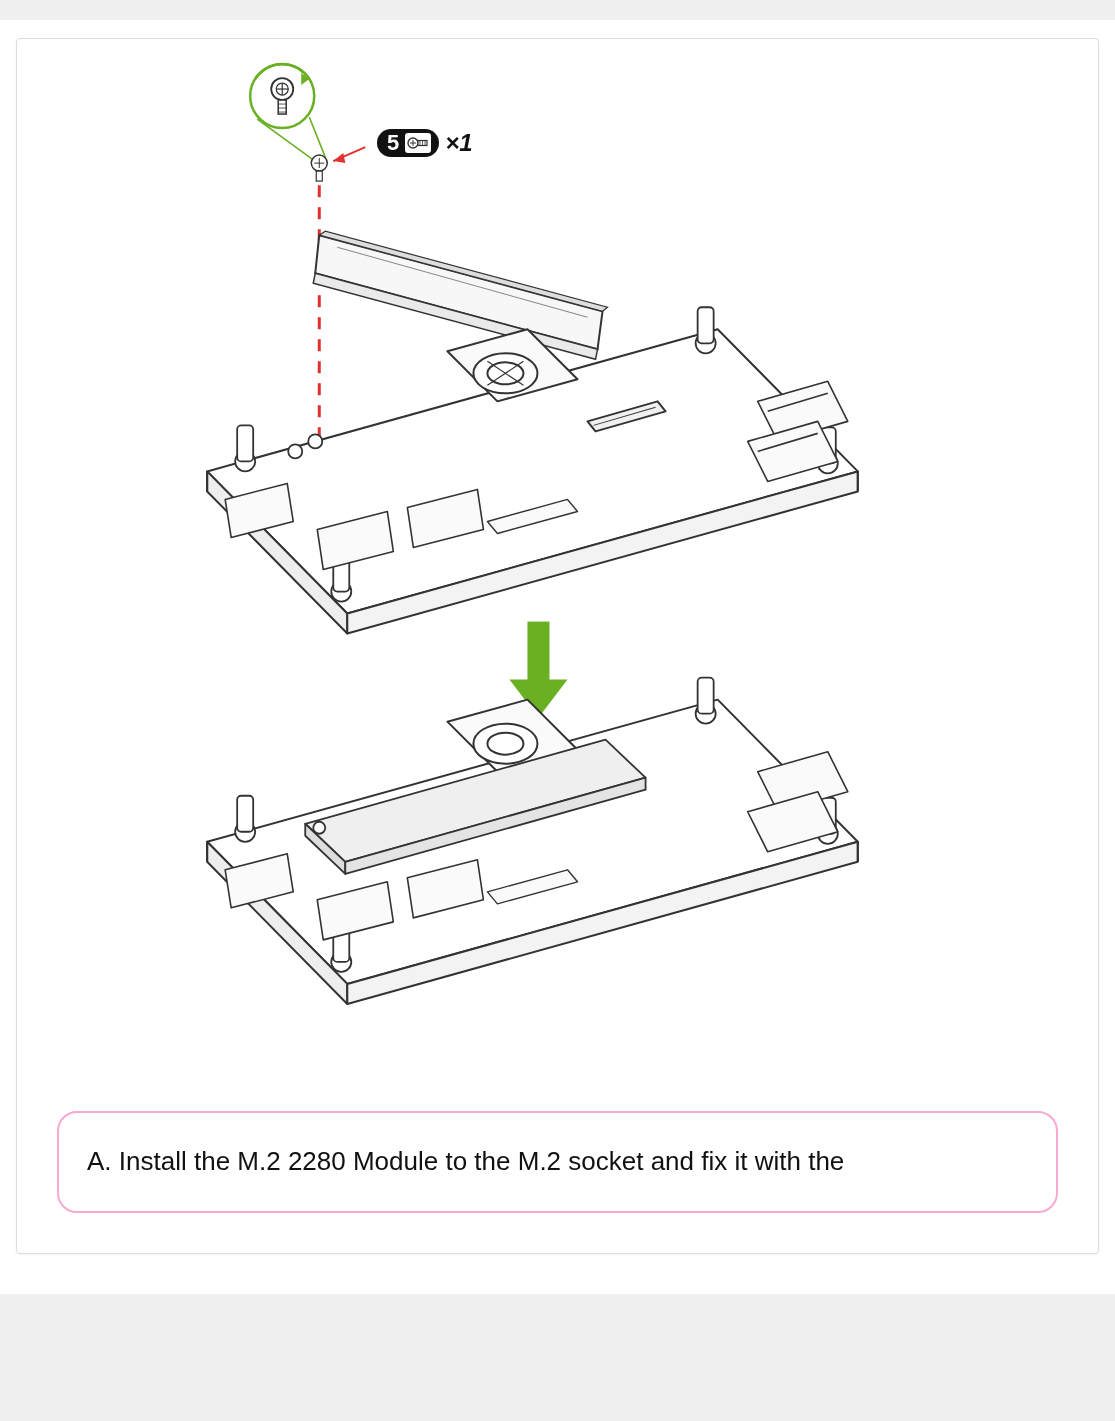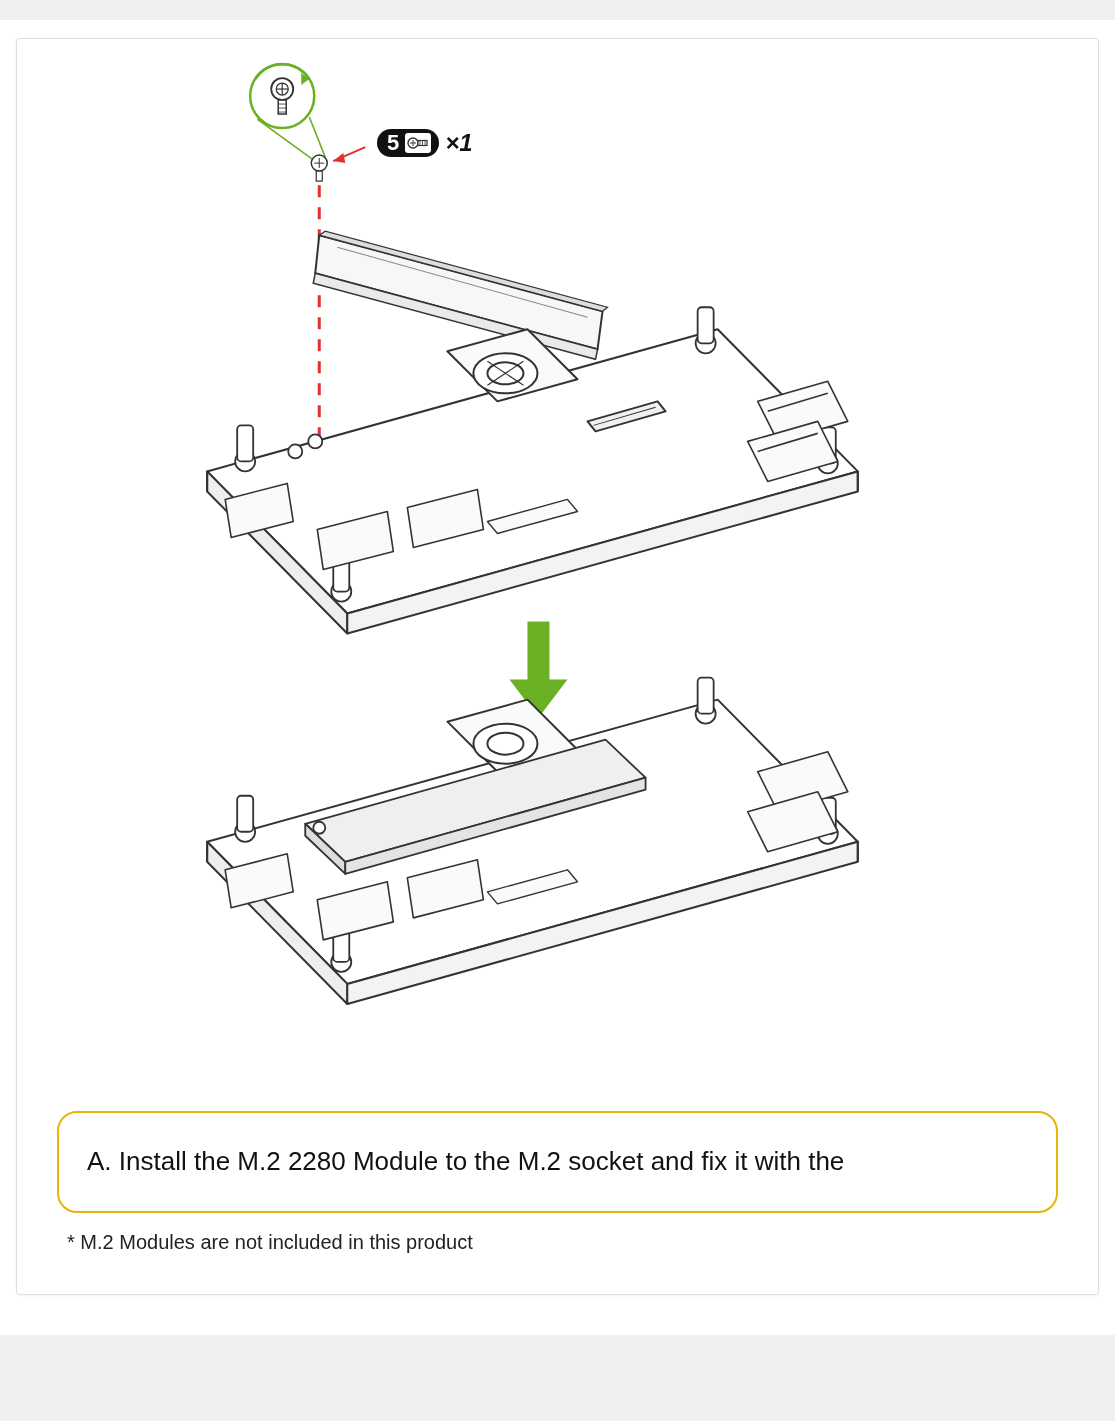--- a/index.html
+++ b/index.html
@@ -62,21 +62,21 @@
     justify-content: center;
   }
   .callout-qty {
     font-weight: 700;
     font-size: 24px;
     font-style: italic;
     color: #111;
   }
   .instruction-box {
     margin-top: 30px;
-    border: 2px solid #eab308;
+    border: 2px solid #f9a8d4;
     border-radius: 20px;
     padding: 28px 36px 28px 28px;
   }
   .instruction-text {
     font-size: 26px;
     font-weight: 500;
     line-height: 1.6;
     color: #111;
   }
   .instruction-text .line2 { padding-left: 34px; display:block; }
@@ -257,16 +257,15 @@
 
     </div>
 
     <div class="instruction-box">
       <p class="instruction-text">
         <span>A.</span>
         <span>Install the M.2 2280 Module to the M.2 socket and fix it with the</span>
       </p>
     </div>
 
-    <p class="footnote">* M.2 Modules are not included in this product</p>
 
   </div>
 </div>
 
 </body></html>

